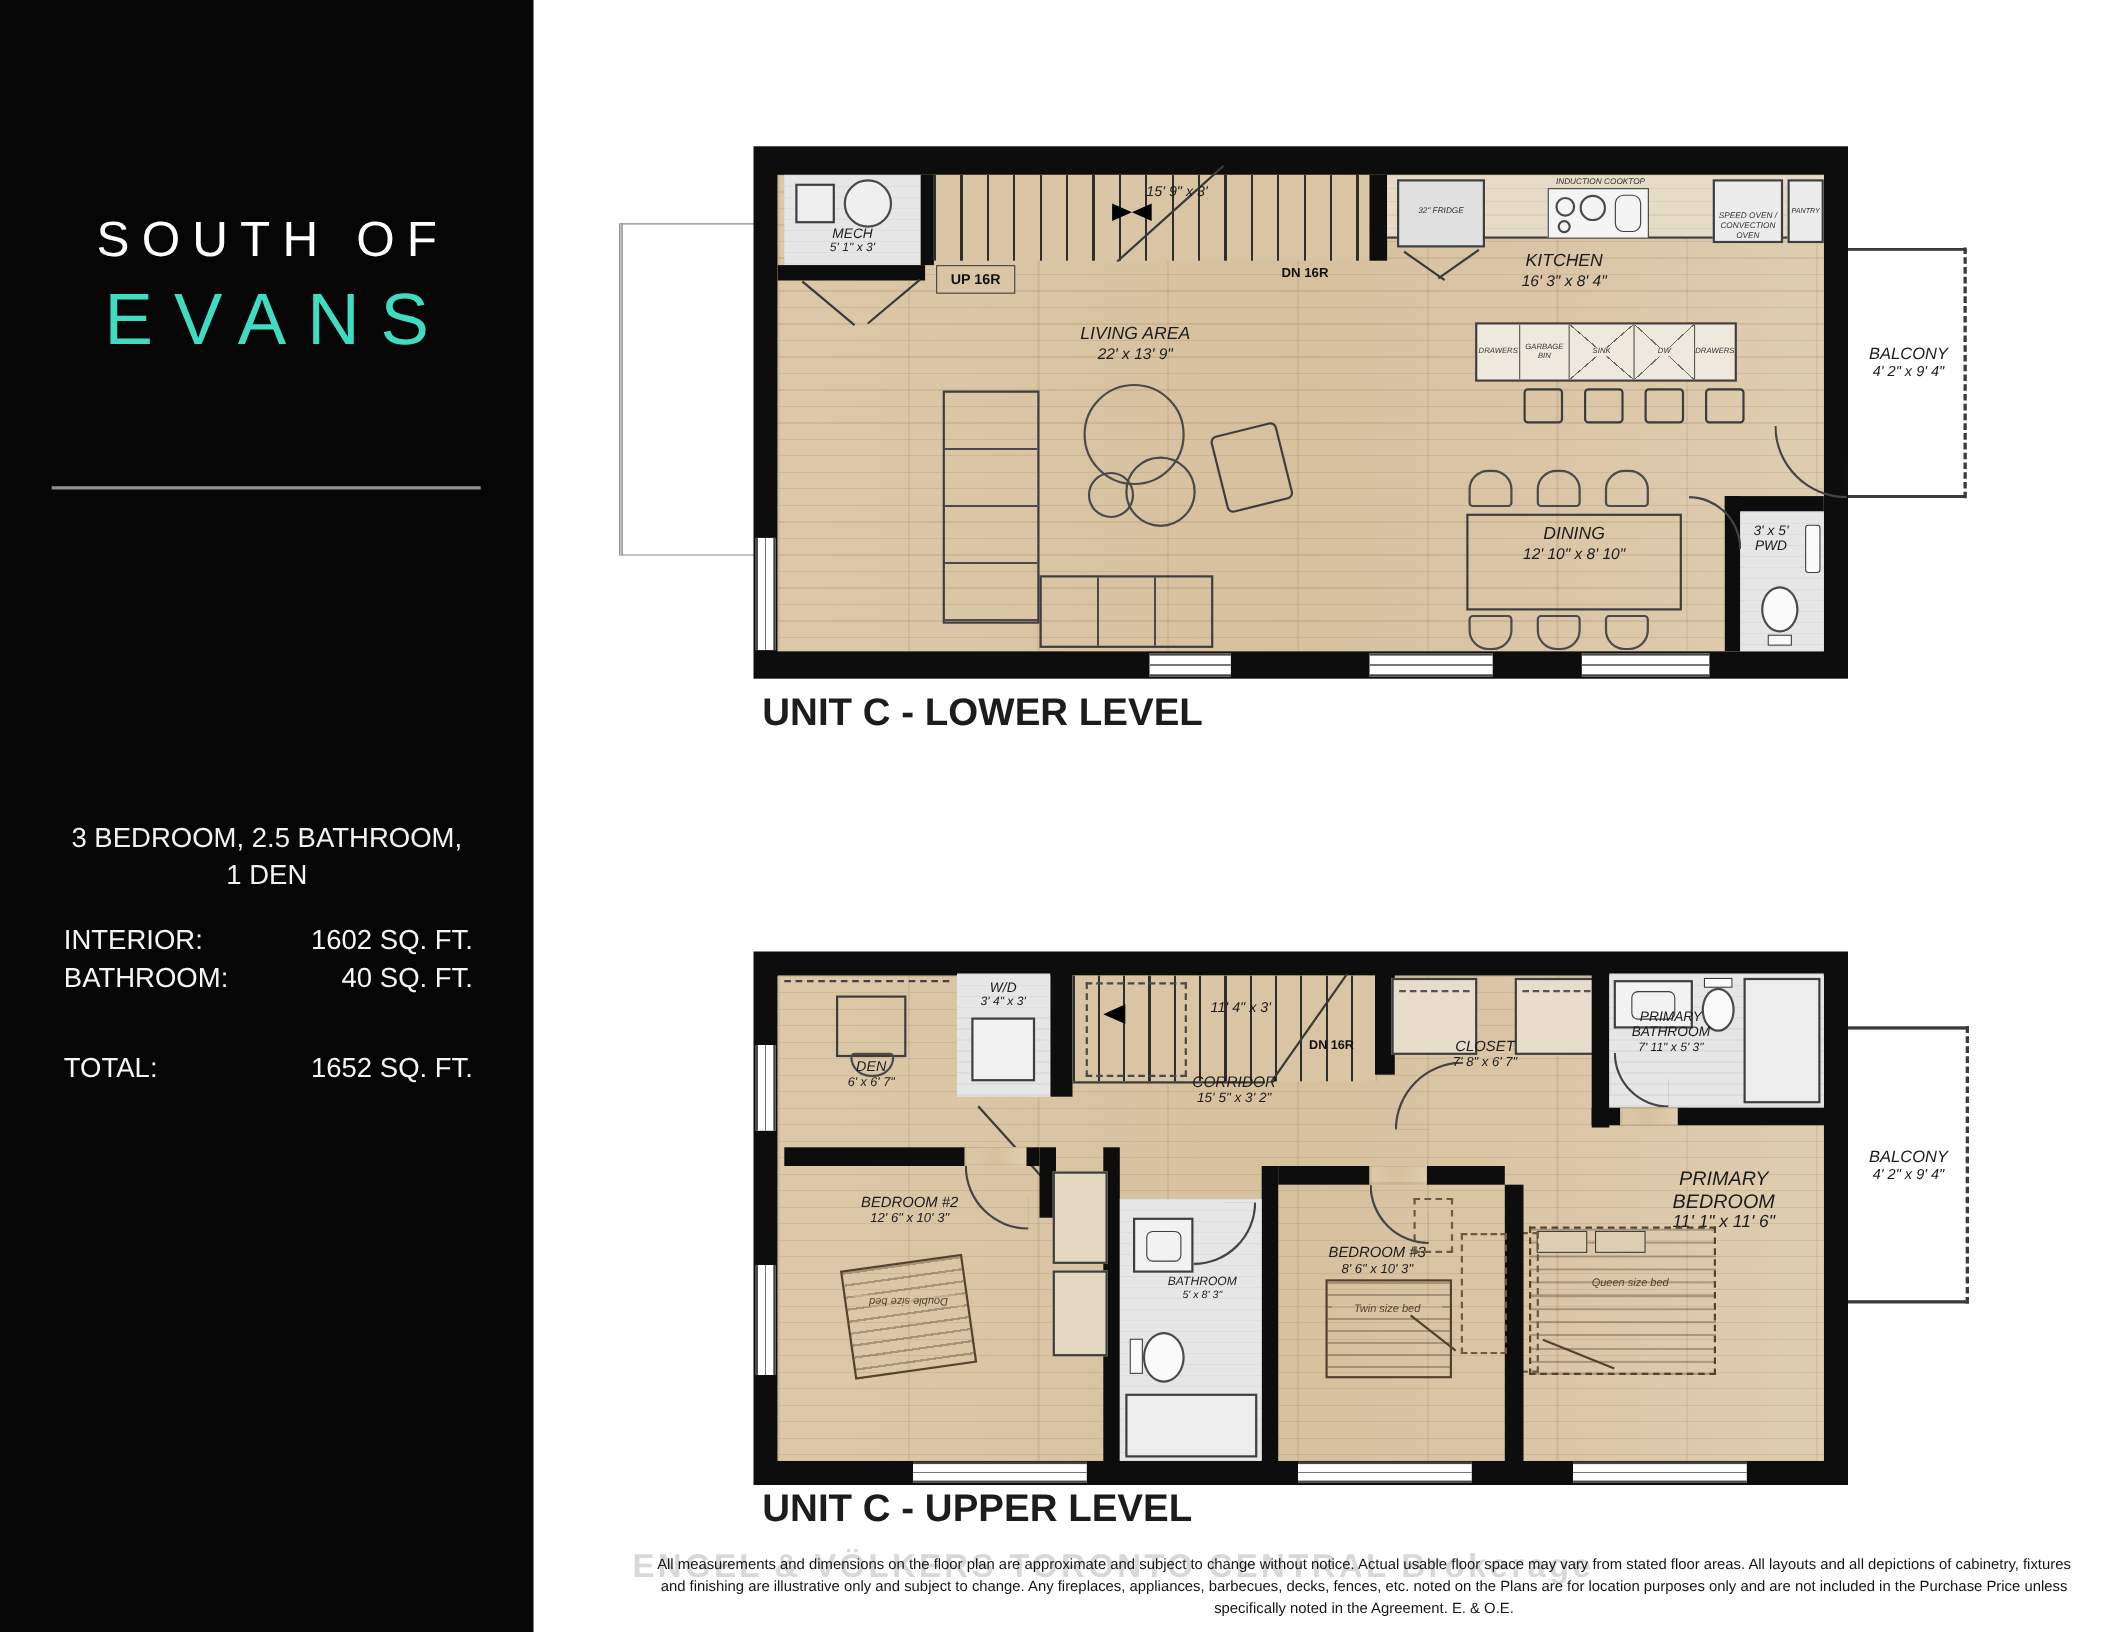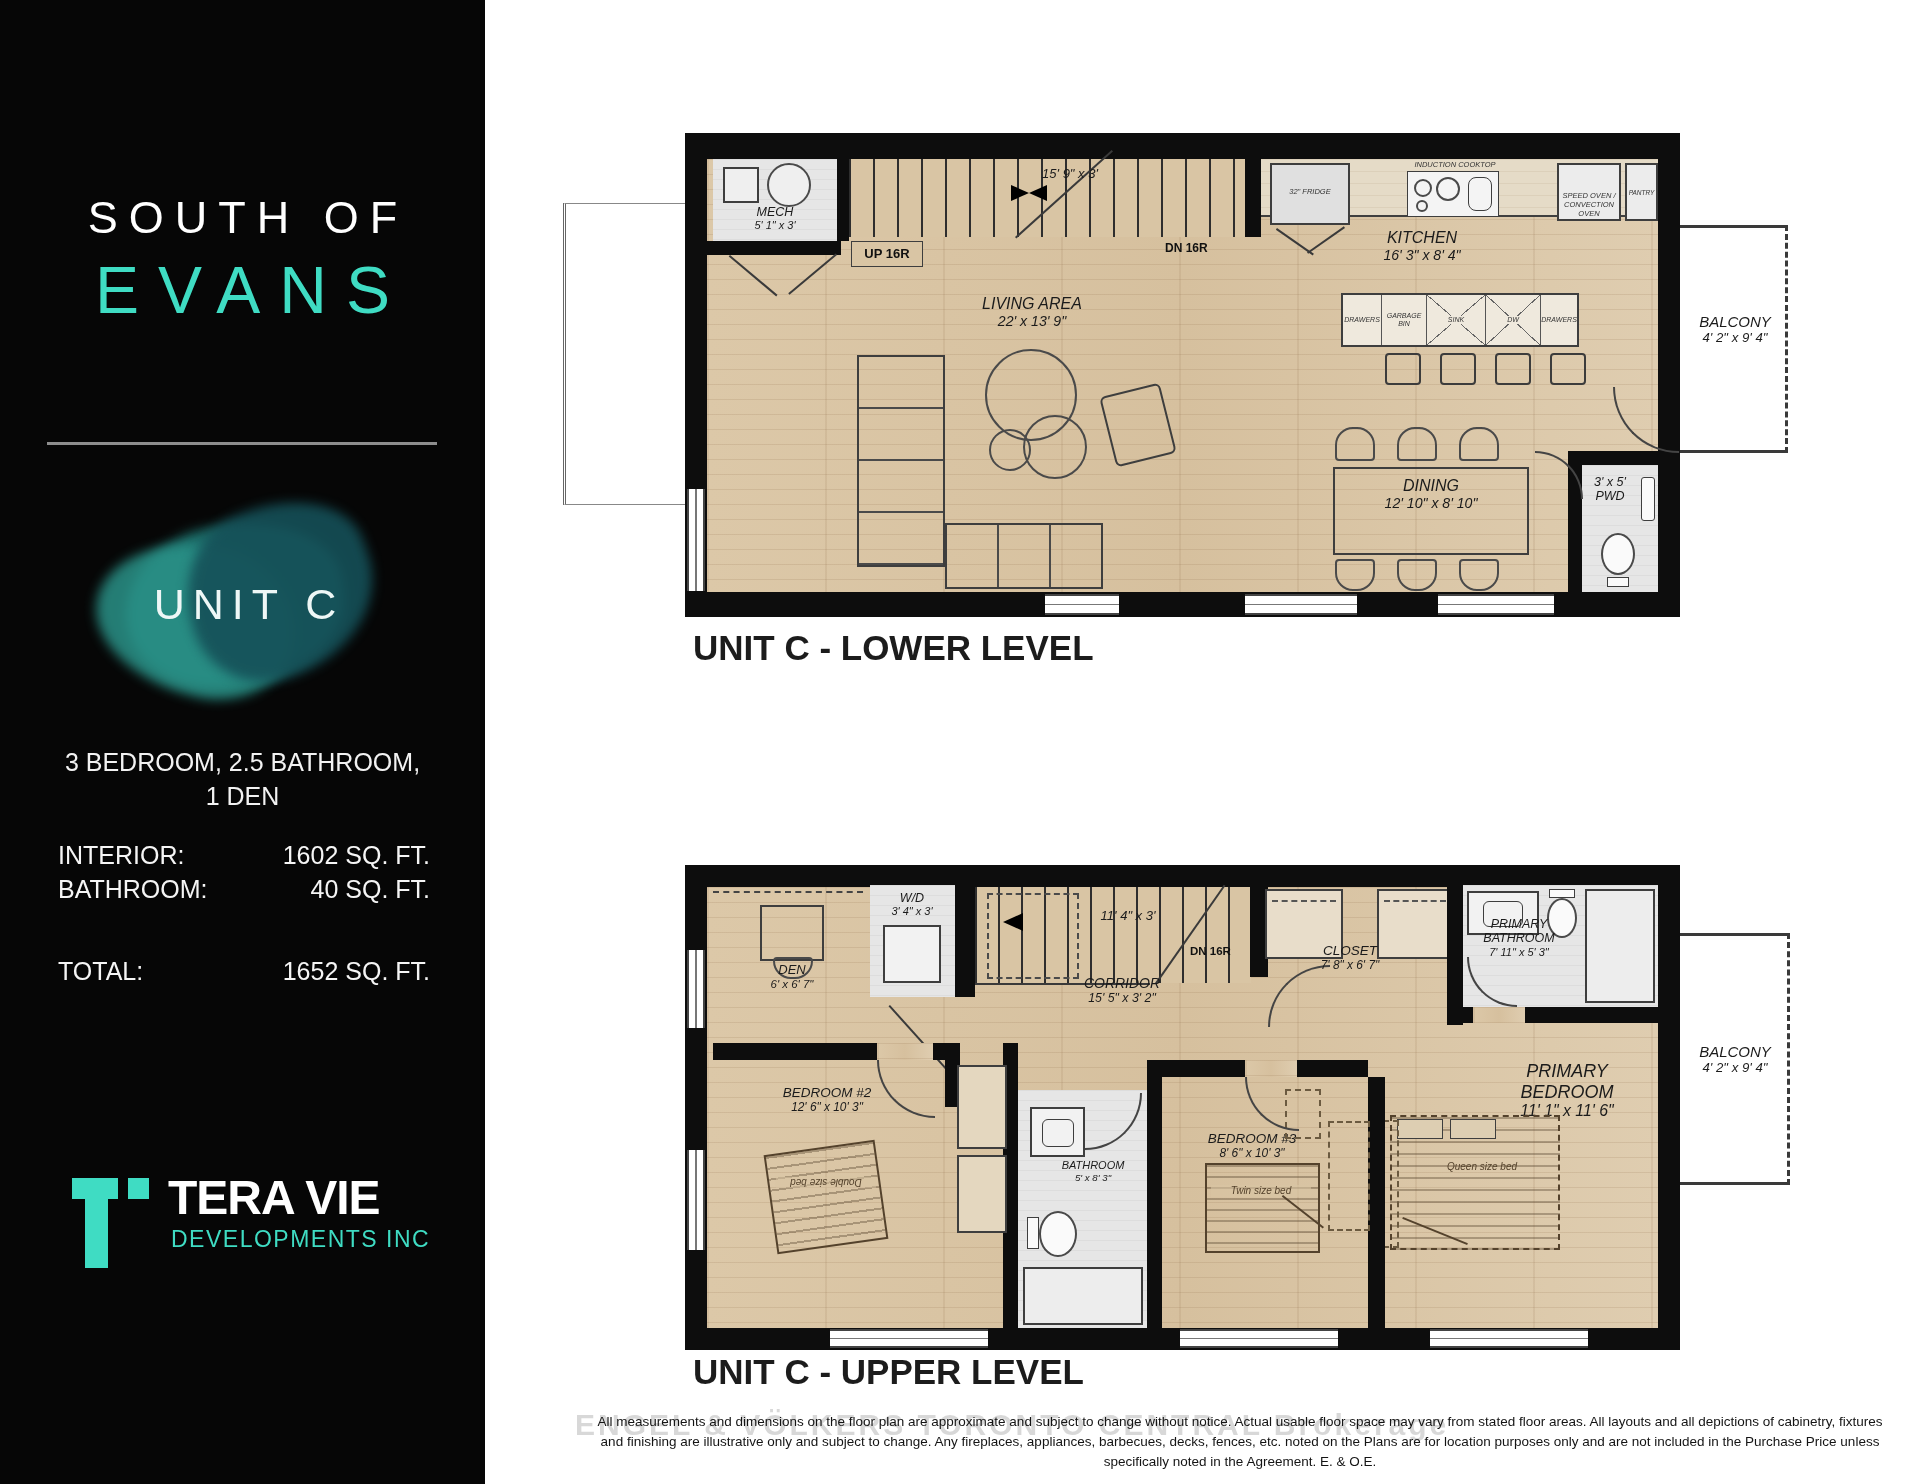--- a/index.html
+++ b/index.html
@@ -48,26 +48,20 @@
   .stool{position:absolute;border:2px solid #3c3c3c;border-radius:4px;box-sizing:border-box;}
 </style>
 </head>
 <body>
 
 <div class="abs sidebar">
   <div class="abs" style="left:0;top:192px;width:485px;text-align:center;color:#fff;font-size:45px;font-weight:300;letter-spacing:11px;padding-left:11px;box-sizing:border-box;">SOUTH OF</div>
   <div class="abs" style="left:0;top:252px;width:485px;text-align:center;color:#3fdcc3;font-size:66px;font-weight:300;letter-spacing:19px;padding-left:19px;box-sizing:border-box;">EVANS</div>
   <div class="abs" style="left:47px;top:442px;width:390px;height:3px;background:#8d8d8d;"></div>
 
-  <div class="abs" style="left:95px;top:485px;width:300px;height:245px;">
-    <div class="blob" style="left:30px;top:40px;width:220px;height:160px;background:#1d6e6a;border-radius:48% 52% 55% 45%/55% 45% 50% 50%;transform:rotate(-8deg);"></div>
-    <div class="blob" style="left:0;top:60px;width:200px;height:150px;background:#2a9288;border-radius:55% 45% 40% 60%/50% 55% 45% 50%;transform:rotate(12deg);opacity:.85;"></div>
-    <div class="blob" style="left:90px;top:20px;width:190px;height:170px;background:#155058;border-radius:45% 55% 60% 40%/60% 40% 55% 45%;transform:rotate(-20deg);opacity:.9;"></div>
-    <div class="abs" style="left:0;top:95px;width:300px;text-align:center;color:#eef7f6;font-size:43px;font-weight:300;letter-spacing:8px;padding-left:8px;box-sizing:border-box;">UNIT C</div>
-  </div>
 
   <div class="abs" style="left:0;top:745px;width:485px;text-align:center;color:#f2f2f2;font-size:25px;line-height:34px;">
     <div>3 BEDROOM, 2.5 BATHROOM,</div>
     <div>1 DEN</div>
   </div>
 
   <div class="abs" style="left:58px;top:838px;width:372px;color:#f5f5f5;font-size:25px;">
     <div style="display:flex;justify-content:space-between;line-height:34px;align-items:center;">
       <span>INTERIOR:</span>
       <span>1602 SQ. FT.</span>
@@ -75,27 +69,20 @@
     <div style="display:flex;justify-content:space-between;line-height:34px;">
       <span>BATHROOM:</span>
       <span>40 SQ. FT.</span>
     </div>
     <div style="display:flex;justify-content:space-between;line-height:34px;margin-top:48px;">
       <span>TOTAL:</span>
       <span>1652 SQ. FT.</span>
     </div>
   </div>
 
-  <div class="abs" style="left:72px;top:1168px;width:370px;height:110px;">
-    <div class="abs" style="left:0;top:10px;width:46px;height:21px;background:#3fdcc3;"></div>
-    <div class="abs" style="left:56px;top:10px;width:21px;height:21px;background:#3fdcc3;"></div>
-    <div class="abs" style="left:13px;top:10px;width:23px;height:90px;background:#3fdcc3;"></div>
-    <div class="abs" style="left:96px;top:2px;color:#fff;font-size:48px;font-weight:bold;letter-spacing:-1px;">TERA VIE</div>
-    <div class="abs" style="left:99px;top:58px;color:#3fdcc3;font-size:23px;letter-spacing:1.5px;">DEVELOPMENTS INC</div>
-  </div>
 </div>
 
 <div class="abs" style="left:685px;top:133px;width:1105px;height:487px;">
   <div class="abs" style="left:-122px;top:70px;width:120px;height:300px;border:1px solid #888;border-left:3px double #666;"></div>
   <div class="abs wall" style="left:0;top:0;width:995px;height:484px;"></div>
   <div class="abs wood" style="left:22px;top:26px;width:951px;height:433px;"></div>
 
   <div class="abs gray" style="left:28px;top:26px;width:124px;height:82px;"></div>
   <div class="box" style="left:38px;top:34px;width:36px;height:36px;background:#efefef;"></div>
   <div class="circ" style="left:82px;top:30px;width:44px;height:44px;background:#efefef;"></div>

